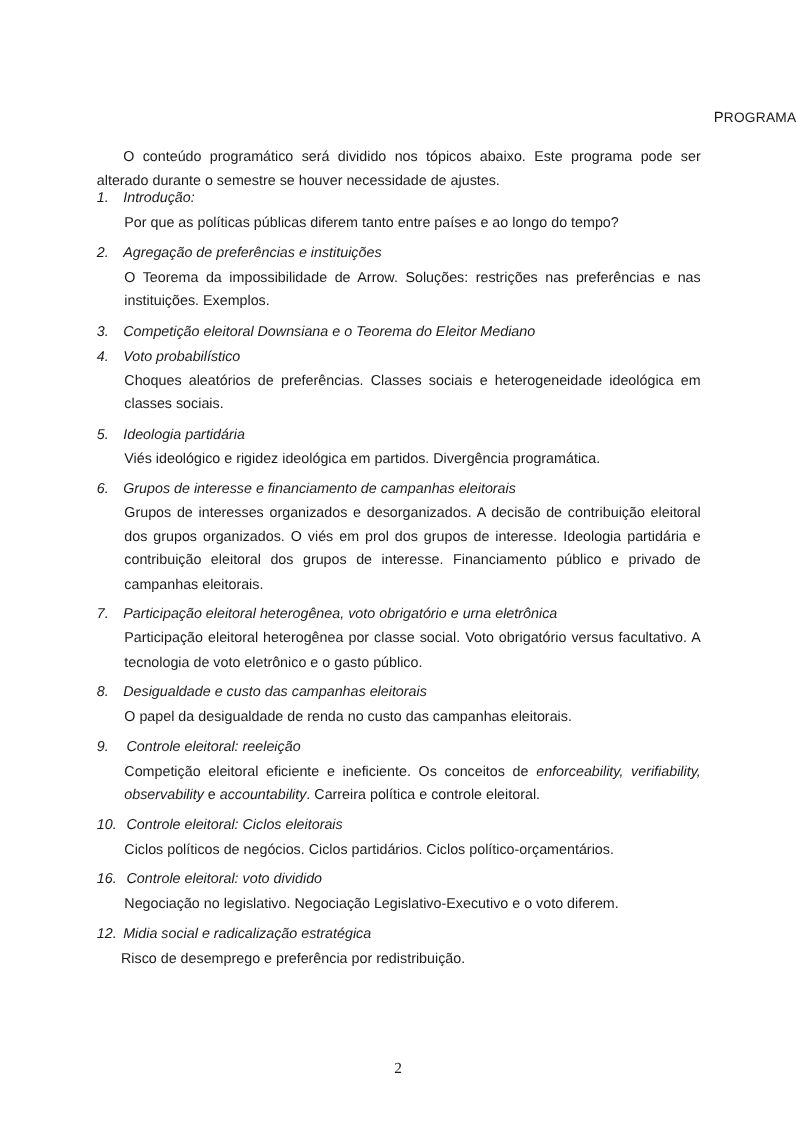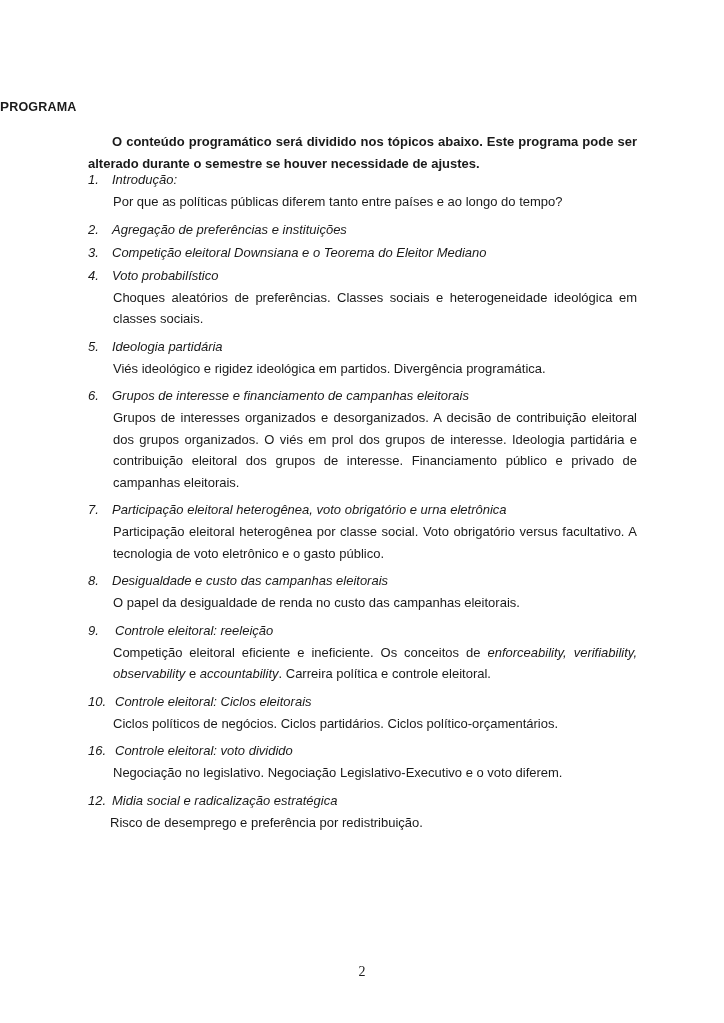--- a/index.html
+++ b/index.html
@@ -1,23 +1,23 @@
 <!DOCTYPE html>
 <html><head>
 <meta charset="utf-8">
 <style>
   html, body { margin: 0; padding: 0; background: #ffffff; }
   body { width: 724px; height: 1023px; position: relative; overflow: hidden;
          font-family: "Liberation Sans", "DejaVu Sans", sans-serif; color: #1a1a1a; }
   .page { position: absolute; left: 0; top: 0; width: 724px; height: 1023px; }
-  .title { position: absolute; top: 99px; left: 0; width: 724px; text-align: left;
-           font-weight: bold; font-size: 12.5px; letter-spacing: 0.2px; }
+  .title { position: absolute; top: 99px; left: 0; width: 724px; text-align: right;
+           font-weight: normal; font-size: 12.5px; letter-spacing: 0.2px; }
   .title .big { font-size: 13.5px; }
   .intro { position: absolute; top: 118px; left: 88px; width: 549px; font-size: 13px;
-           line-height: 22px; text-align: justify; text-indent: 24px; font-weight: bold; }
+           line-height: 22px; text-align: justify; text-indent: 24px; }
   .list { position: absolute; top: 168px; left: 88px; width: 549px; font-size: 13px; }
   .item { margin: 0; }
   .head { position: relative; height: 23px; line-height: 23px; font-style: italic; }
   .num { position: absolute; left: 0; top: 0; }
   .htext { position: absolute; left: 24px; top: 0; white-space: nowrap; }
   .htext.wide { left: 27px; text-align: center; }
   .body { margin-left: 25px; line-height: 21.5px; text-align: justify; padding-bottom: 5px; }
   .body.shift { margin-left: 22px; }
   .footer { position: absolute; top: 964px; left: 0; width: 724px; text-align: center;
             font-family: "Liberation Serif", "DejaVu Serif", serif; font-size: 14px; }
@@ -37,20 +37,21 @@
           <span class="num">1.</span>
           <span class="htext">Introdução:</span>
         </div>
       <div class="body">Por que as políticas públicas diferem tanto entre países e ao longo do tempo?</div>
     </div>
     <div class="item">
       <div class="head">
           <span class="num">2.</span>
           <span class="htext">Agregação de preferências e instituições</span>
         </div>
+      <div class="body">O Teorema da impossibilidade de Arrow. Soluções: restrições nas preferências e nas instituições. Exemplos.</div>
     </div>
     <div class="item">
       <div class="head">
           <span class="num">3.</span>
           <span class="htext">Competição eleitoral Downsiana e o Teorema do Eleitor Mediano</span>
         </div>
     </div>
     <div class="item">
       <div class="head">
           <span class="num">4.</span>

